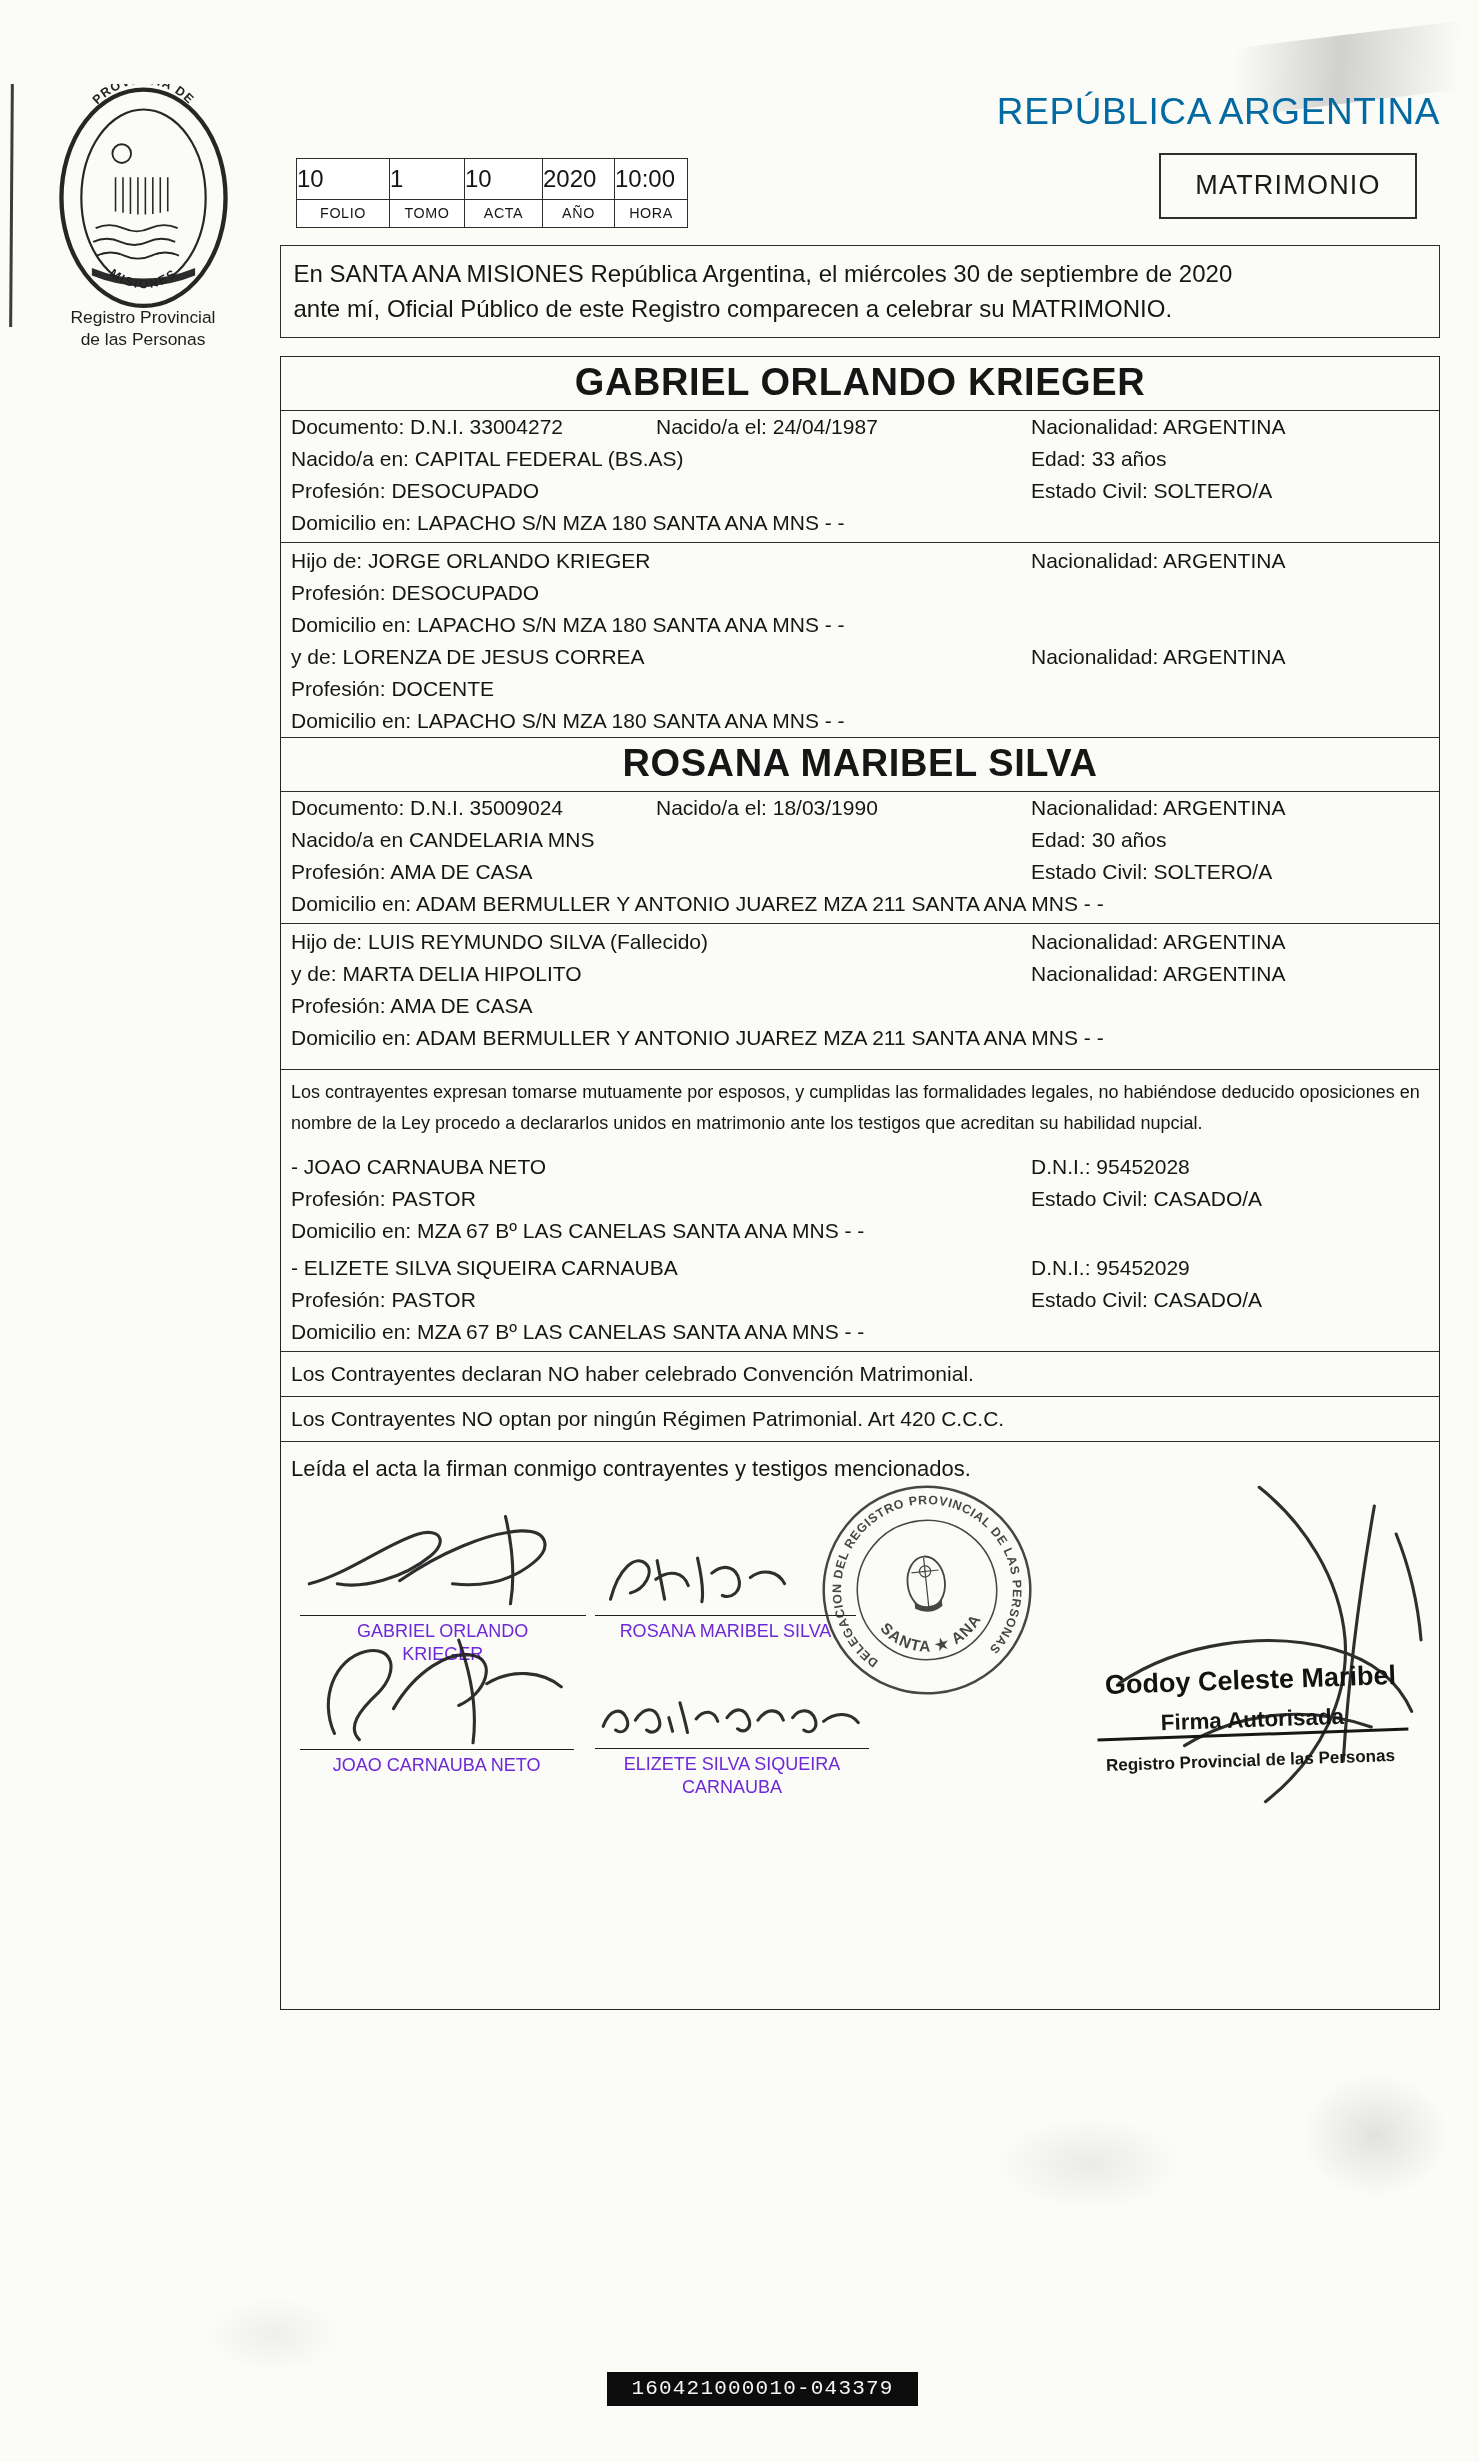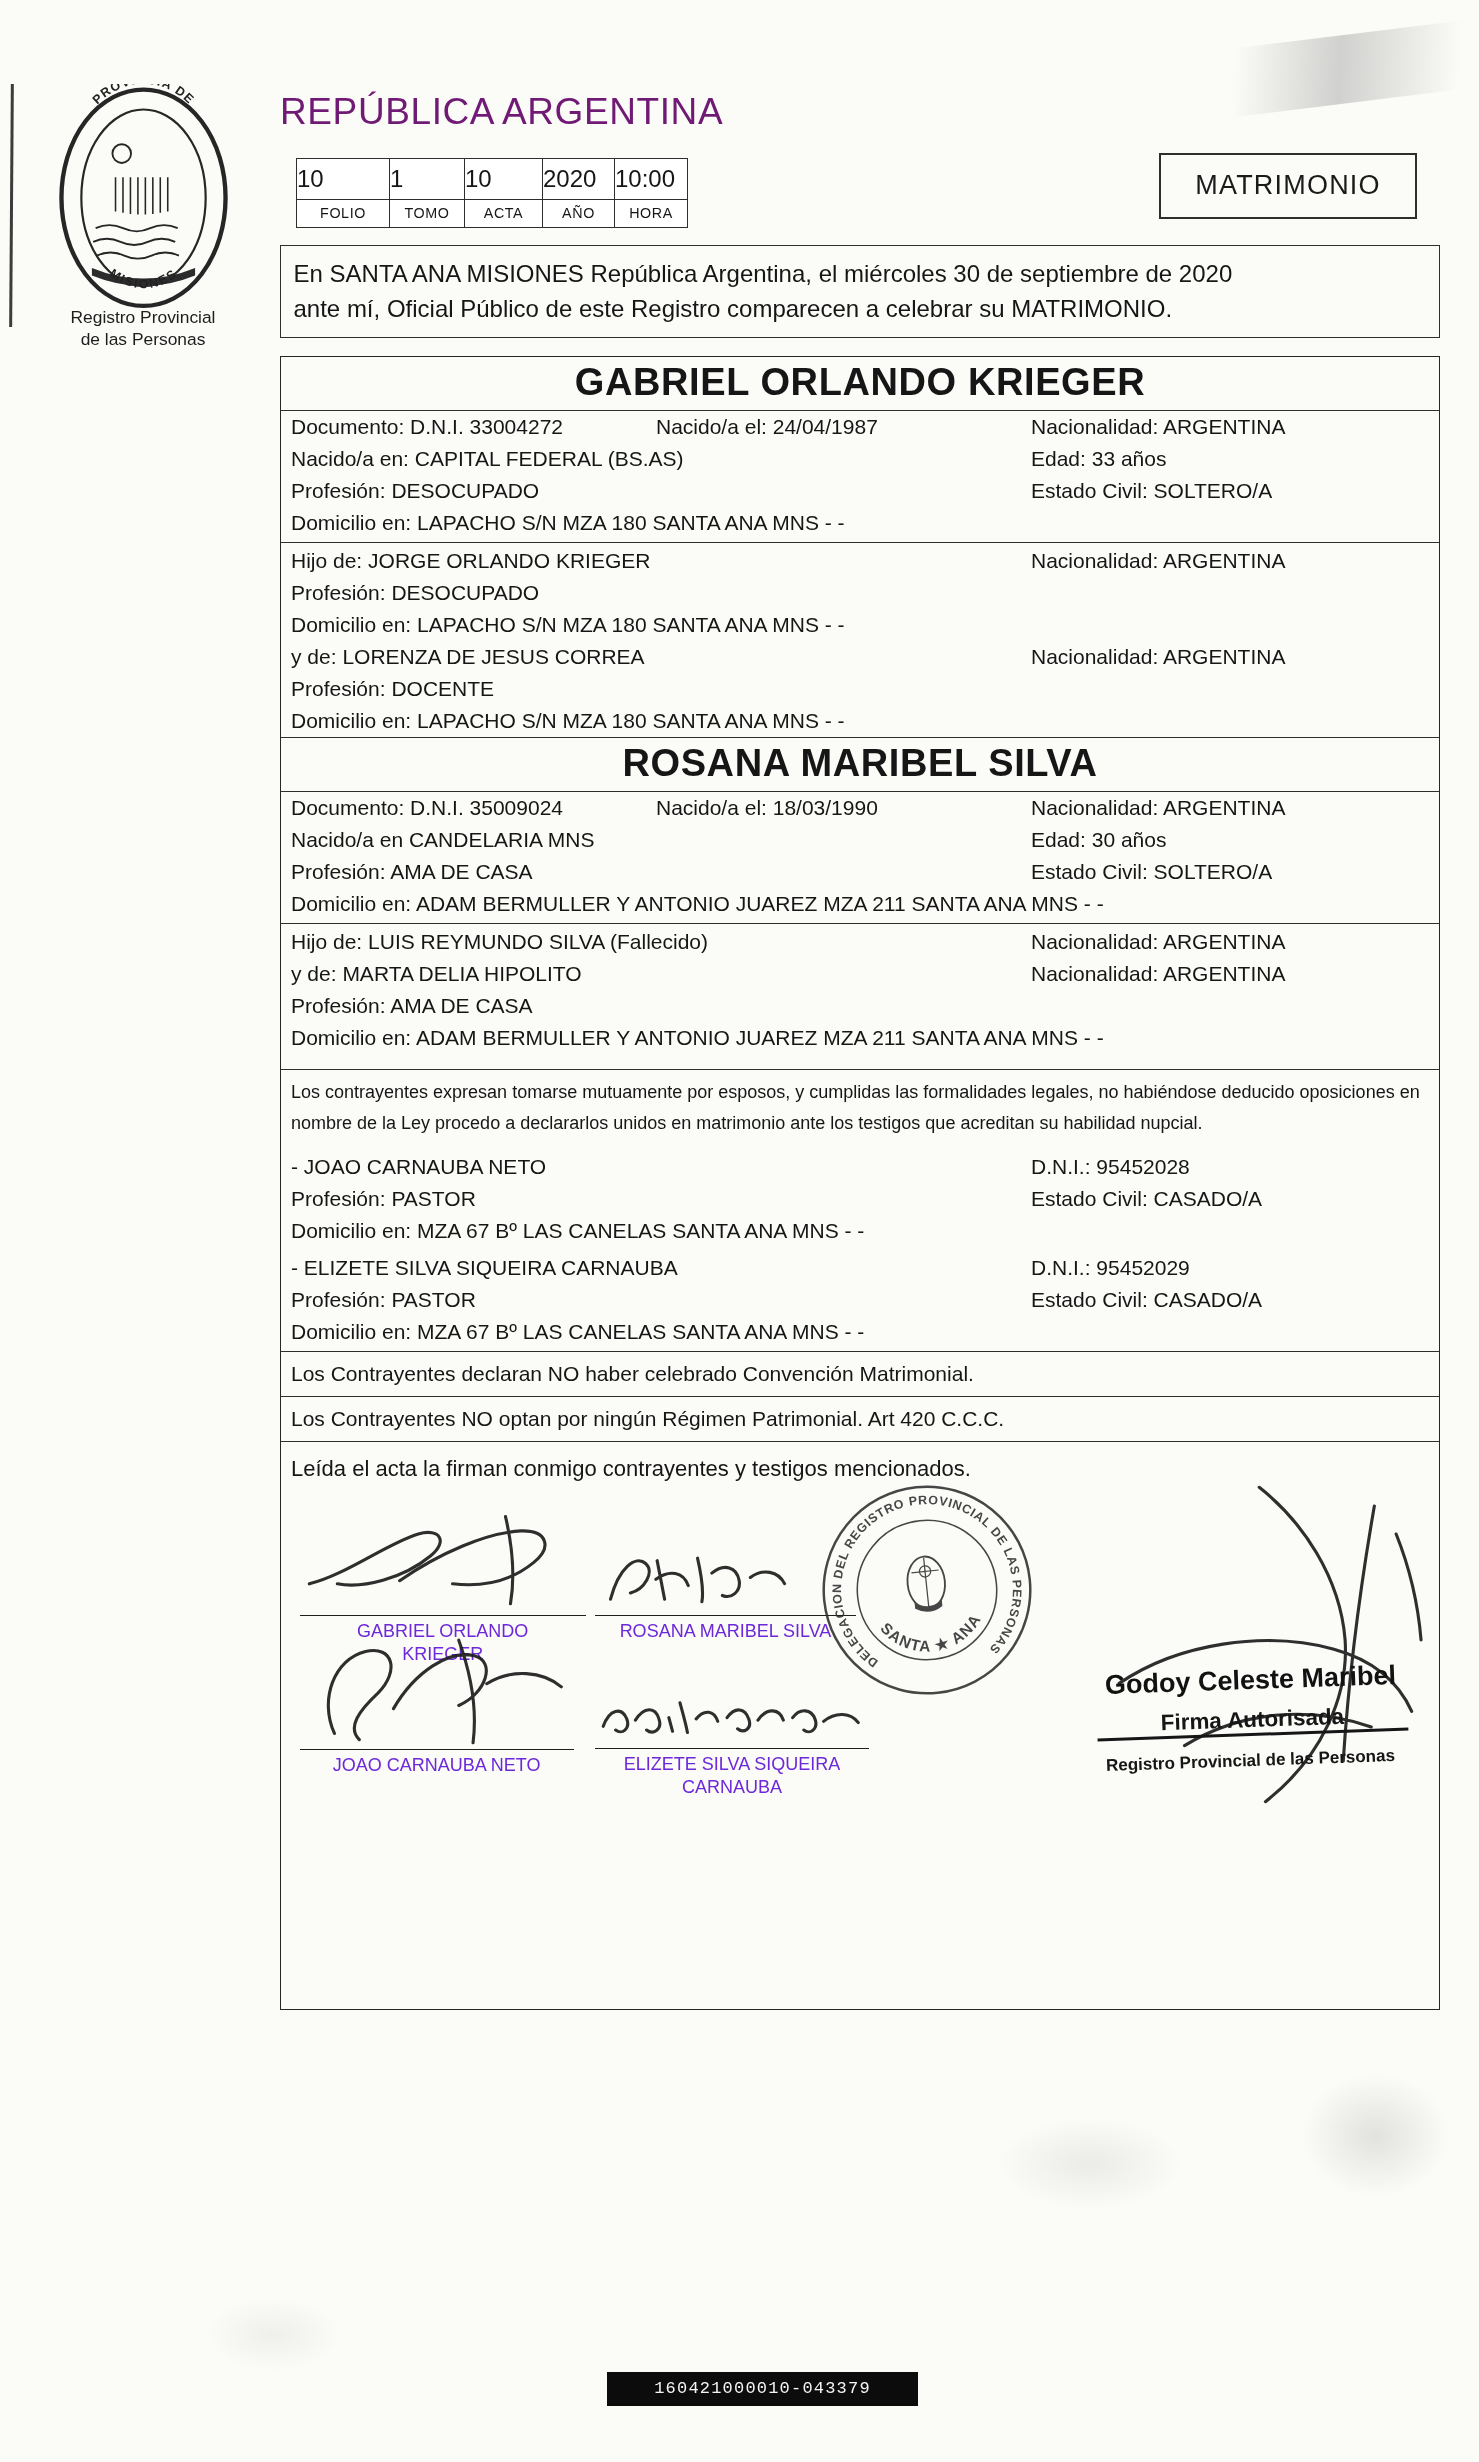--- a/index.html
+++ b/index.html
@@ -10,21 +10,21 @@
   
   .edge-line{left:10px;top:84px;width:3.1px;height:243px;background:#3c3c3c;transform:rotate(.4deg)}
   .smudge1{left:1208px;top:34px;width:293px;height:68px;background:linear-gradient(100deg,transparent 10%,rgba(110,110,110,.30) 45%,transparent 85%);transform:rotate(-7deg)}
   .smudge2{left:1301px;top:2073px;width:149px;height:125px;background:radial-gradient(ellipse at center,rgba(40,40,40,.12),transparent 70%)}
   .smudge3{left:996px;top:2117px;width:187px;height:93px;background:radial-gradient(ellipse at center,rgba(40,40,40,.08),transparent 70%)}
   .smudge4{left:205px;top:2297px;width:137px;height:75px;background:radial-gradient(ellipse at center,rgba(40,40,40,.06),transparent 70%)}
   
   .logo{left:53px;top:84px;width:181px;height:230px}
   .logo-caption{left:28px;top:306px;width:230px;text-align:center;font-size:17.4px;line-height:22.4px;color:#1d1d1d}
   
-  .doc-title{left:280px;top:91px;width:1160px;text-align:left;font-size:37px;letter-spacing:0.6px;color:#701a75}
+  .doc-title{left:280px;top:91px;width:1160px;text-align:right;font-size:37px;letter-spacing:0.6px;color:#0369a1}
   .reg-table{left:296px;top:158px;display:flex;border:1.9px solid #2e2e2e;background:#fff}
   .rt-col{border-right:1.9px solid #2e2e2e}
   .rt-col:last-child{border-right:none}
   .rt-col:nth-child(1){width:93px}.rt-col:nth-child(2){width:75px}.rt-col:nth-child(3){width:78px}.rt-col:nth-child(4){width:72px}.rt-col:nth-child(5){width:72px}
   .rt-val{height:41px;line-height:40px;font-size:24px;border-bottom:1.9px solid #2e2e2e}
   .rt-lab{height:27px;line-height:26px;text-align:center;font-size:14.3px;letter-spacing:0.6px}
   .matri{left:1159px;top:153px;width:258px;height:66px;border:2.5px solid #2e2e2e;text-align:center;line-height:61px;font-size:27px;letter-spacing:1.2px;color:#1a1a1a}
   .intro{left:280px;top:245px;width:1160px;border:1.9px solid #2e2e2e;padding:10px 12.5px 11.2px;font-size:24px;line-height:35px;background:transparent}
   
   .mainbox{left:280px;top:356px;width:1160px;height:1654px;border:1.9px solid #262626}
@@ -47,21 +47,21 @@
   .sigblk svg{display:block}
   .sig-line{border-top:1.9px solid #1f1f1f}
   .sig-name{font-size:18px;line-height:23px;padding-top:3.7px;color:#6d28d9}
   .ink{stroke:#1c1c1c;stroke-width:5;fill:none;stroke-linecap:round;opacity:.92}
   .stamp-wrap{left:534px;top:0;width:224px;height:224px;transform:rotate(-6deg);opacity:.88}
   .offblk{left:779px;top:0;width:381px;height:361px}
   .off-name{position:absolute;left:0;top:187px;width:100%;text-align:center;font-size:27px;font-weight:bold;color:#121212;transform:rotate(-2deg)}
   .off-role{position:absolute;left:37px;top:229px;width:311px;text-align:center;font-size:22.4px;font-weight:bold;border-bottom:3.7px solid #161616;transform:rotate(-2deg)}
   .off-org{position:absolute;left:0;top:273px;width:100%;text-align:center;font-size:17px;font-weight:bold;transform:rotate(-2deg)}
   
-  .barcode{left:607px;top:2372px;width:311px;height:34px;background:#0c0c0c;color:#f4f4f4;text-align:center;line-height:34px;font-family:"Liberation Mono",monospace;font-size:17px;letter-spacing:1.2px}
+  .barcode{left:607px;top:2372px;width:311px;height:34px;background:#0c0c0c;color:#f4f4f4;text-align:center;line-height:34px;font-family:"Liberation Mono",monospace;font-size:21px;letter-spacing:1.2px}
 </style>
 </head>
 <body>
 
 <div class="abs edge-line"></div>
 <div class="abs smudge1"></div>
 <div class="abs smudge2"></div>
 <div class="abs smudge3"></div>
 <div class="abs smudge4"></div>
 

